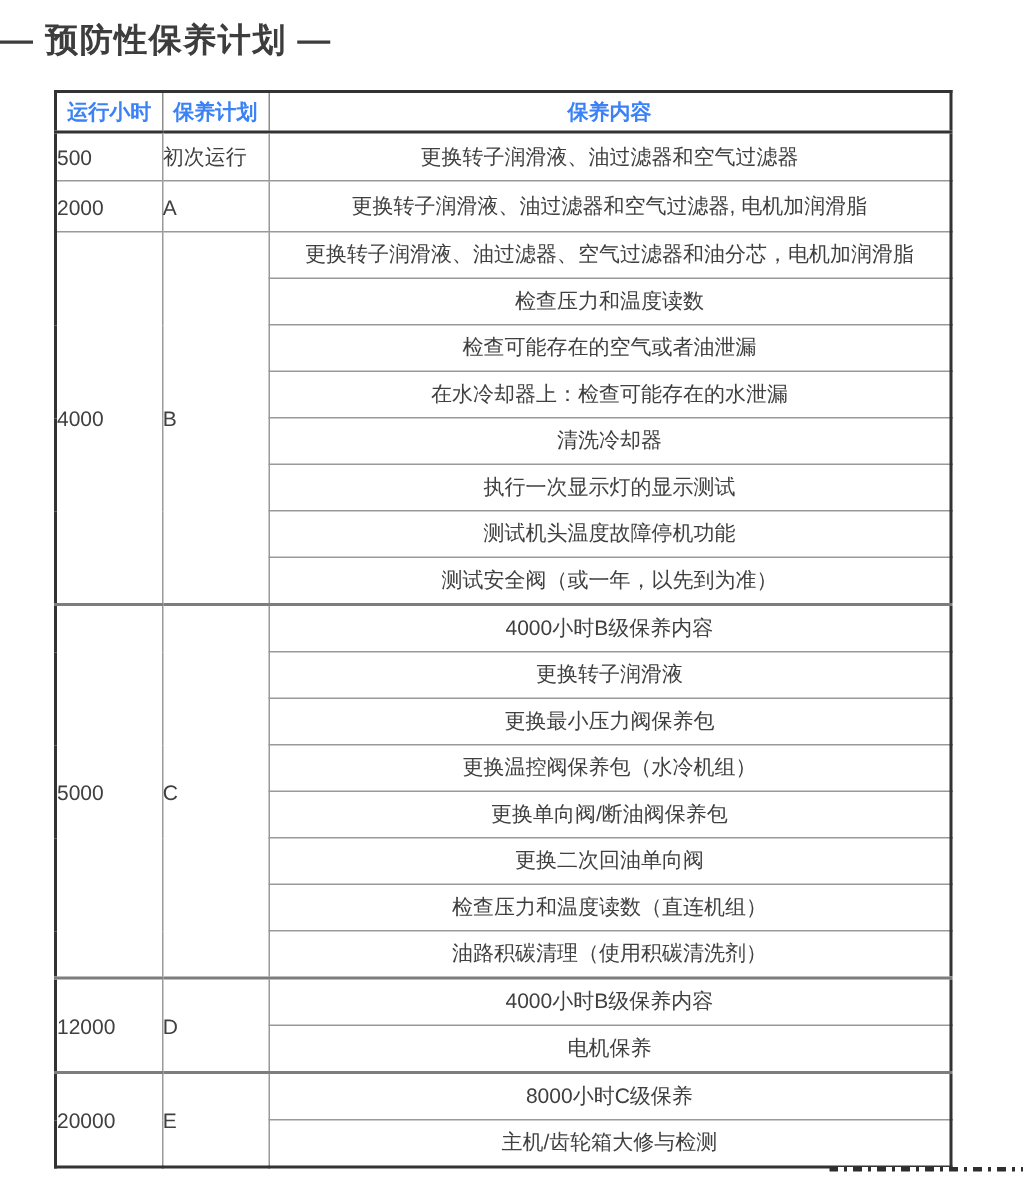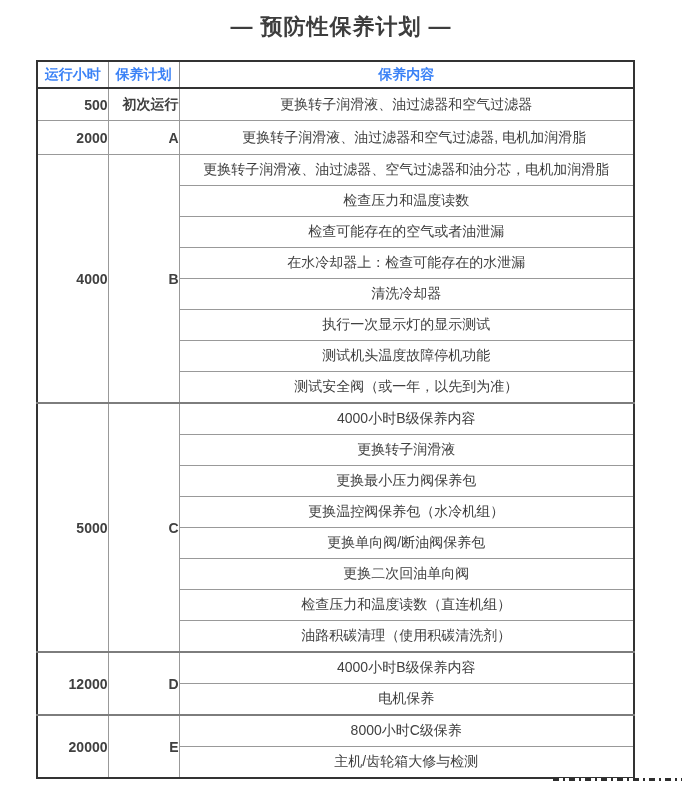--- a/index.html
+++ b/index.html
@@ -10,21 +10,21 @@
     background: #ffffff;
     font-family: "Liberation Sans", "DejaVu Sans", sans-serif;
     overflow: hidden;
   }
   .title {
     position: absolute;
     top: 12px;
     left: 0;
     width: 100%;
     margin: 0;
-    text-align: center;
+    text-align: left;
     font-size: 22px;
     font-weight: bold;
     color: #3d3d3d;
     letter-spacing: 1px;
   }
   .table-wrap {
     position: absolute;
     left: 36px;
     top: 60px;
     width: 599px;
@@ -51,33 +51,33 @@
   table.mt td {
     border: 1px solid #999999;
     height: 30px;
     font-size: 14px;
     color: #404040;
     padding: 0;
     background: #ffffff;
     vertical-align: middle;
   }
   td.hours, td.plan {
-    text-align: right;
-    font-weight: bold;
+    text-align: left;
+    font-weight: normal;
     font-size: 15px;
     color: #3b3b3b;
   }
   td.plan-text { font-size: 14px; }
   td.item {
     text-align: center;
     padding-left: 9px;
     padding-right: 4px;
   }
   tr.row-500 td { height: 31px; }
-  tr.row-2000 td { height: 33px; padding-left: 16px; }
+  tr.row-2000 td { height: 33px; }
   tr.sep td { border-top: 2px solid #7d7d7d; }
   .dash-artifact {
     position: absolute;
     left: 517px;
     bottom: -2px;
     width: 129px;
     height: 3px;
     z-index: 2;
     background: repeating-linear-gradient(90deg,
       #2e2e2e 0px, #2e2e2e 6px,

